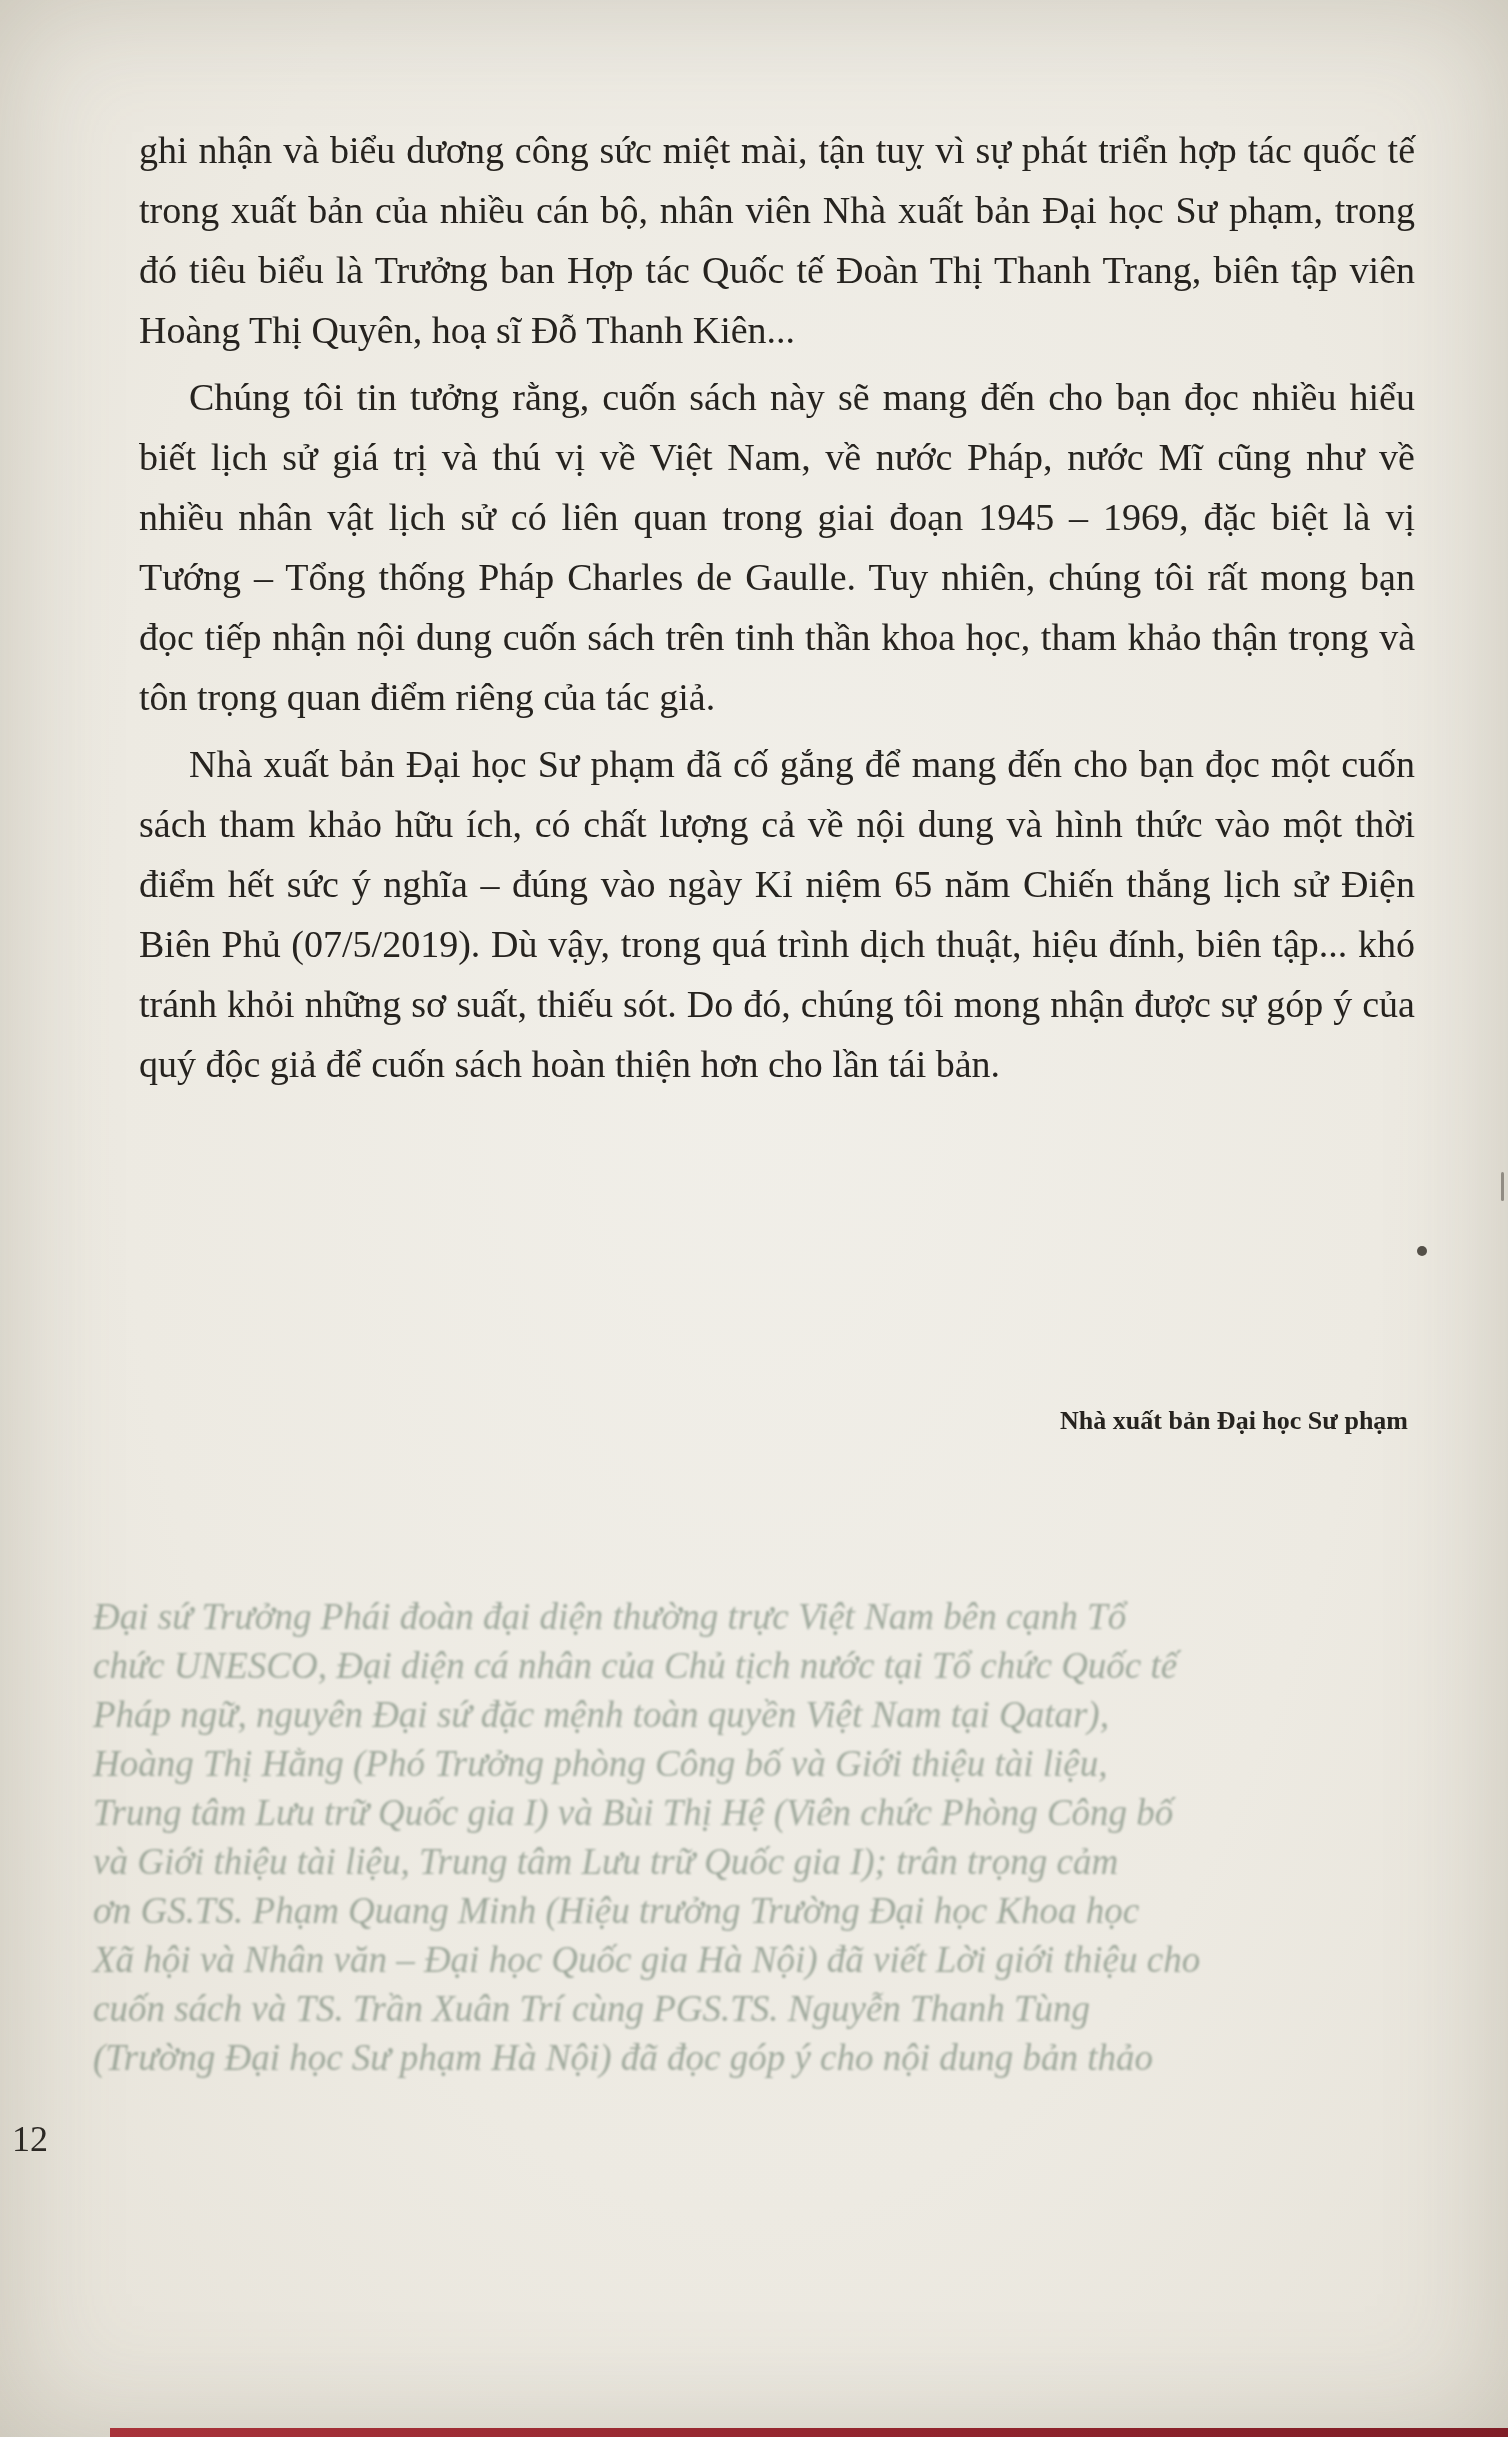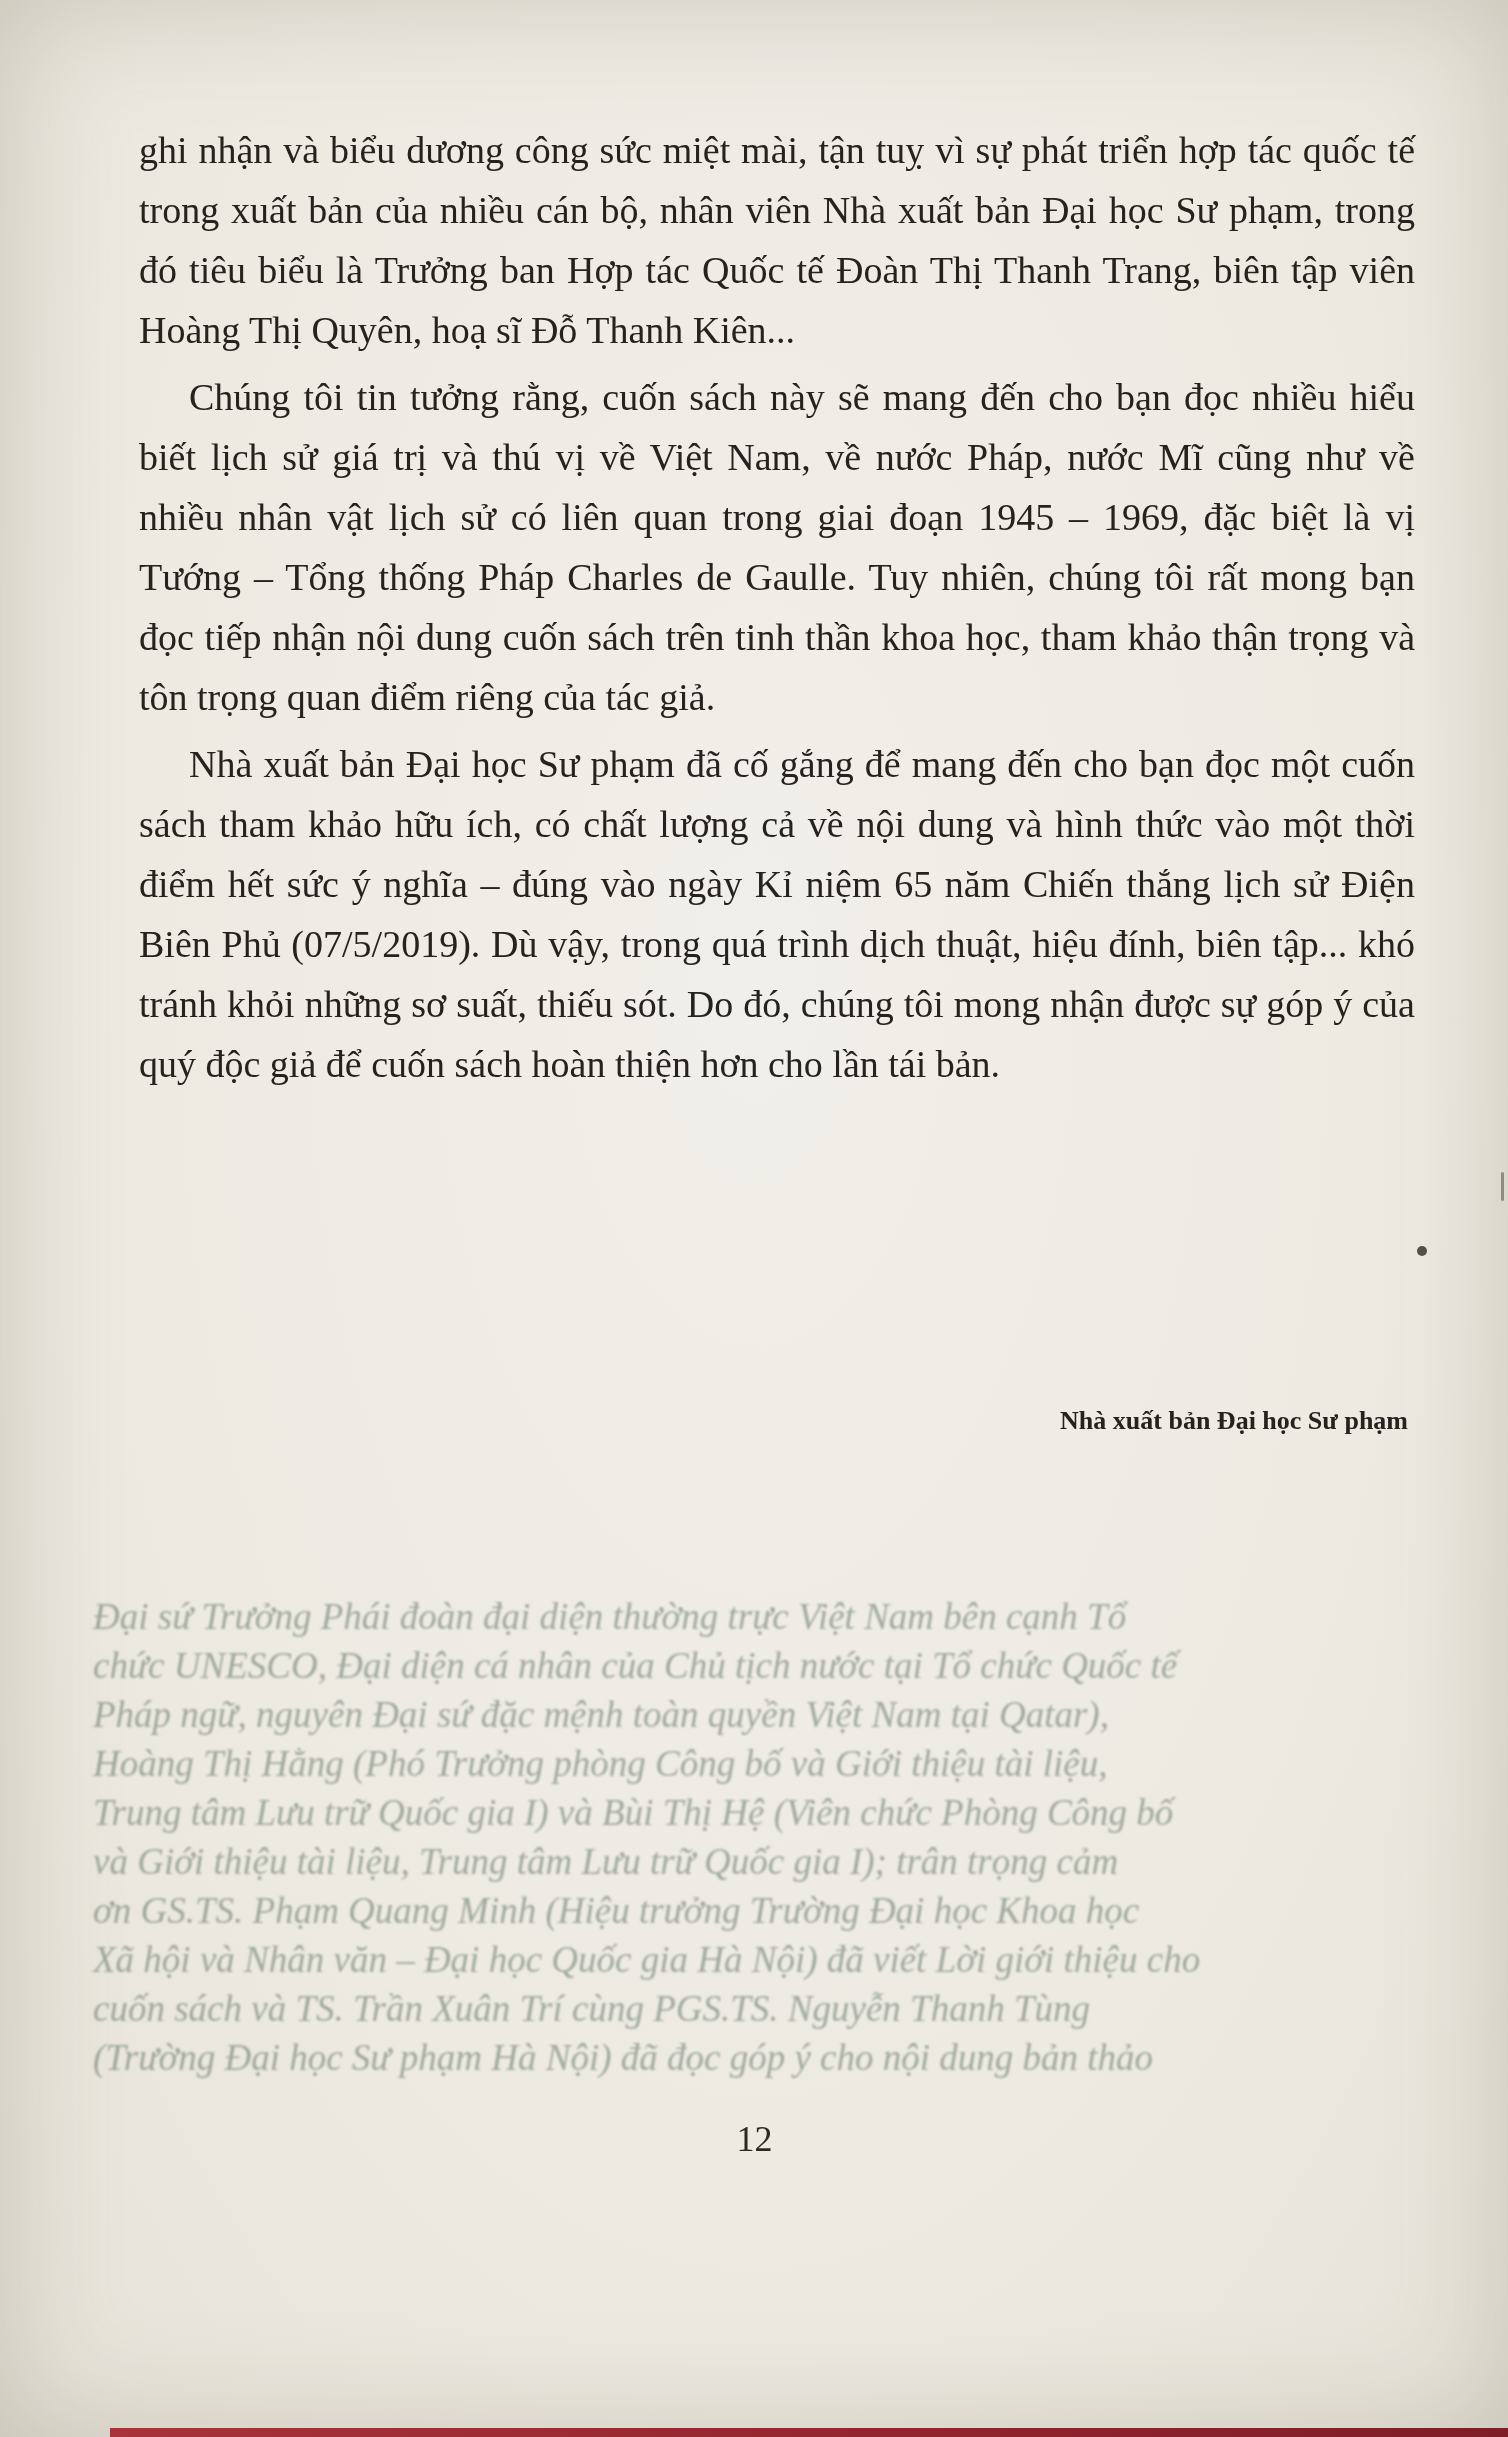--- a/index.html
+++ b/index.html
@@ -73,23 +73,24 @@
     font-style: italic;
     color: rgba(96, 116, 100, 0.55);
     filter: blur(1px);
     pointer-events: none;
   }
   .page-number {
     position: absolute;
     top: 2118px;
     left: 0;
     right: 0;
-    text-align: center;
+    text-align: left;
     font-size: 36px;
     color: #2c2925;
+    padding-left: 12px;
   }
   .red-strip {
     position: absolute;
     left: 110px;
     right: 0;
     bottom: 0;
     height: 10.3px;
     background: linear-gradient(90deg, #a8333a 0%, #93252e 55%, #7f1d26 100%);
   }
   .ink-dot {

